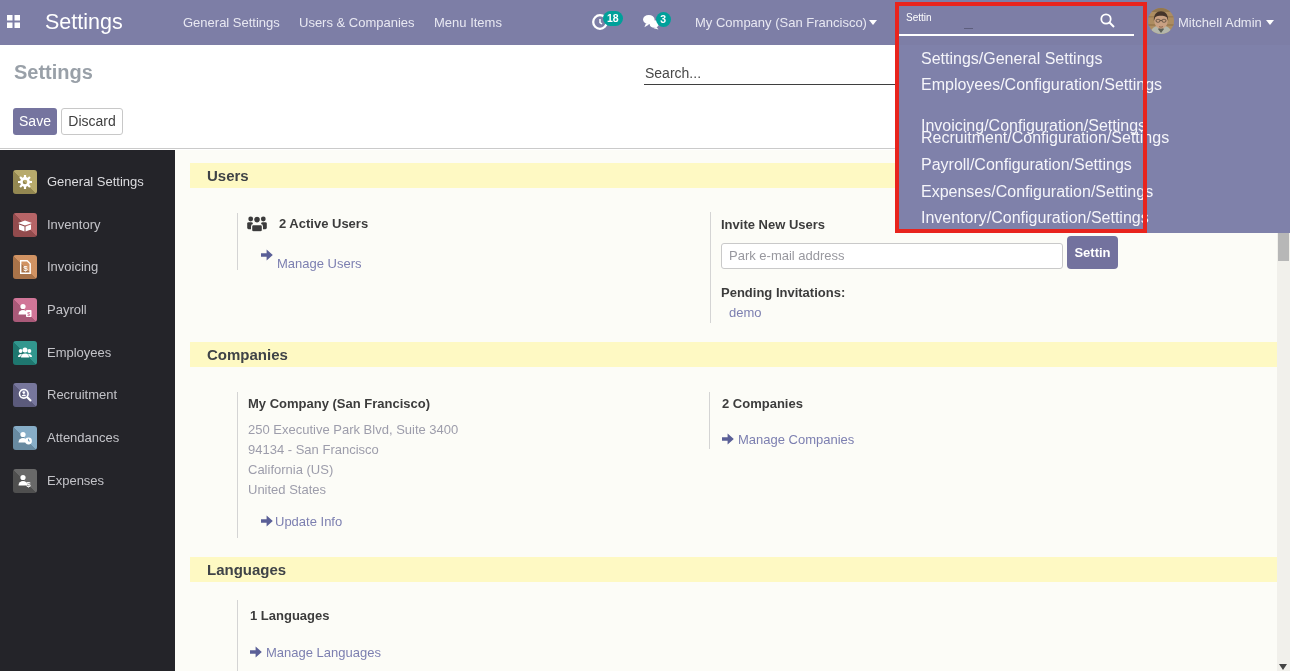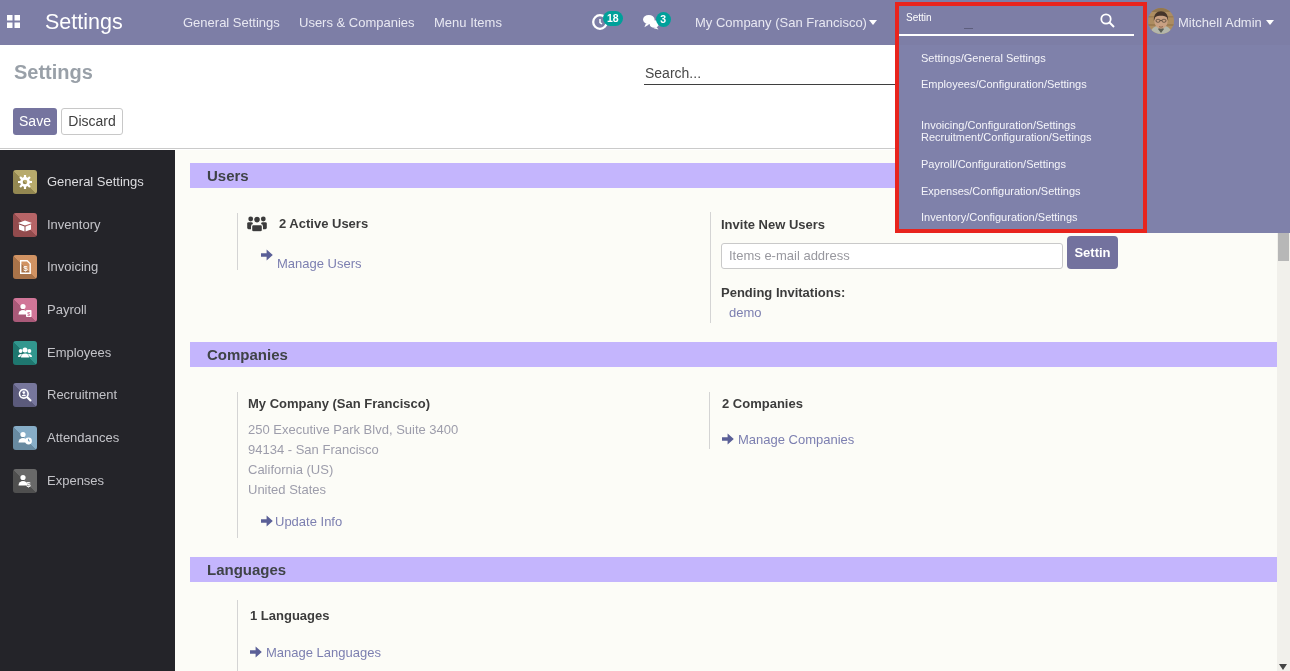--- a/index.html
+++ b/index.html
@@ -8,21 +8,21 @@
 
 
 #navbar { left:0; top:0; width:1290px; height:45px; background:#7d7ea6; z-index:20; }
 #nav-title { left:45px; top:0; height:45px; line-height:45px; font-size:21.5px; color:#fff; }
 .nav-item { top:0; height:45px; line-height:45px; font-size:13px; color:#e8e8f2; }
 .badge { background:#00a09a; color:#fff; font-size:10.5px; font-weight:bold; border-radius:8px; text-align:center; z-index:22; }
 .caret { width:0; height:0; border-left:4px solid transparent; border-right:4px solid transparent; border-top:5px solid #fff; }
 
 
 #dropdown { left:899px; top:45px; width:391px; height:188px; background:#7f81aa; z-index:30; }
-.dd-item { position:absolute; left:22px; height:27px; line-height:27px; font-size:11px; color:#f5f5fa; white-space:nowrap; }
+.dd-item { position:absolute; left:22px; height:27px; line-height:27px; font-size:16px; color:#f5f5fa; white-space:nowrap; }
 
 
 #redbox { left:895px; top:2px; width:252px; height:231px; border:4px solid #e8241d; z-index:50; }
 
 
 #cpanel { left:0; top:45px; width:1290px; height:105px; background:#fff; z-index:5; }
 #breadcrumb { z-index:7; left:14px; top:61px; font-size:20px; font-weight:bold; color:#99a0a8; }
 .btn { z-index:7; position:absolute; top:108px; height:27px; border-radius:3px; font-size:14px; text-align:center; line-height:27px; }
 #btn-save { left:13px; width:44px; background:#75749f; color:#fff; }
 #btn-discard { left:61px; width:62px; background:#fff; border:1px solid #c8c8c8; color:#3f3f3f; line-height:25px; }
@@ -33,21 +33,21 @@
 
 #sidebar { left:0; top:150px; width:175px; height:521px; background:#242429; z-index:10; }
 .sb-row { position:absolute; left:13px; height:24px; }
 .sb-icon { position:absolute; left:0; top:0; width:24px; height:24px; border-radius:3px; overflow:hidden; }
 .sb-shadow { position:absolute; left:0; top:0; width:24px; height:24px; background:linear-gradient(45deg, rgba(0,0,0,0.18) 50%, rgba(255,255,255,0.06) 50%); }
 .sb-label { position:absolute; left:34px; top:0; height:24px; line-height:24px; font-size:13px; color:#c3c3c8; white-space:nowrap; }
 .sb-glyph { position:absolute; left:5px; top:5px; }
 
 
 #content { left:175px; top:150px; width:1102px; height:521px; background:#fcfcf7; z-index:1; }
-.band { position:absolute; left:15px; width:1087px; height:25px; background:#c4b5fd; }
+.band { position:absolute; left:15px; width:1087px; height:25px; background:#fef9c3; }
 .band span { position:absolute; left:17px; top:0; height:25px; line-height:25px; font-size:15px; font-weight:bold; color:#3f4347; }
 .vline { position:absolute; width:1px; background:#d4d4d4; }
 .btext { font-size:13px; font-weight:bold; color:#3c3c3c; white-space:nowrap; }
 .gtext { font-size:13px; color:#9d9dab; white-space:nowrap; }
 .link { font-size:13px; color:#7c7fb0; white-space:nowrap; }
 .arrow { position:absolute; }
 
 
 #sbar { left:1277px; top:150px; width:13px; height:521px; background:#f1f0eb; z-index:15; }
 #sthumb { position:absolute; left:1px; top:75px; width:11px; height:36px; background:#b7b7b7; }
@@ -83,21 +83,21 @@
       <rect x="4.6" y="10.6" width="10.8" height="7.2" rx="1.8" stroke="#fcfcf7" stroke-width="1.2"></rect>
     </svg>
   <div class="abs btext" style="left:104px; top:66px;">2 Active Users</div>
   <svg class="arrow" style="left:86px; top:99px;" width="12" height="12" viewBox="0 0 12 12" fill="#5a5f97">
       <path d="M0,4.2 h5.6 v-3.8 l6.2,5.6 -6.2,5.6 v-3.8 h-5.6 z"></path>
     </svg>
   <div class="abs link" style="left:102px; top:98px;margin-top:8px;">Manage Users</div>
 
   <div class="vline" style="left:535px; top:62px; height:111px;"></div>
   <div class="abs btext" style="left:546px; top:67px;">Invite New Users</div>
-  <div id="inv-input" style="left:546px; top:93px;">Items e-mail address</div>
+  <div id="inv-input" style="left:546px; top:93px;">Park e-mail address</div>
   <div id="inv-btn" style="left:892px; top:86px;">Settin</div>
   <div class="abs btext" style="left:546px; top:135px;">Pending Invitations:</div>
   <div class="abs link" style="left:554px; top:155px;">demo</div>
 
   <div class="band" style="top:192px;">
       <span>Companies</span>
     </div>
   <div class="vline" style="left:62px; top:242px; height:146px;"></div>
   <div class="abs btext" style="left:73px; top:245.5px;">My Company (San Francisco)</div>
   <div class="abs gtext" style="left:73px; top:271.5px;">250 Executive Park Blvd, Suite 3400</div>

